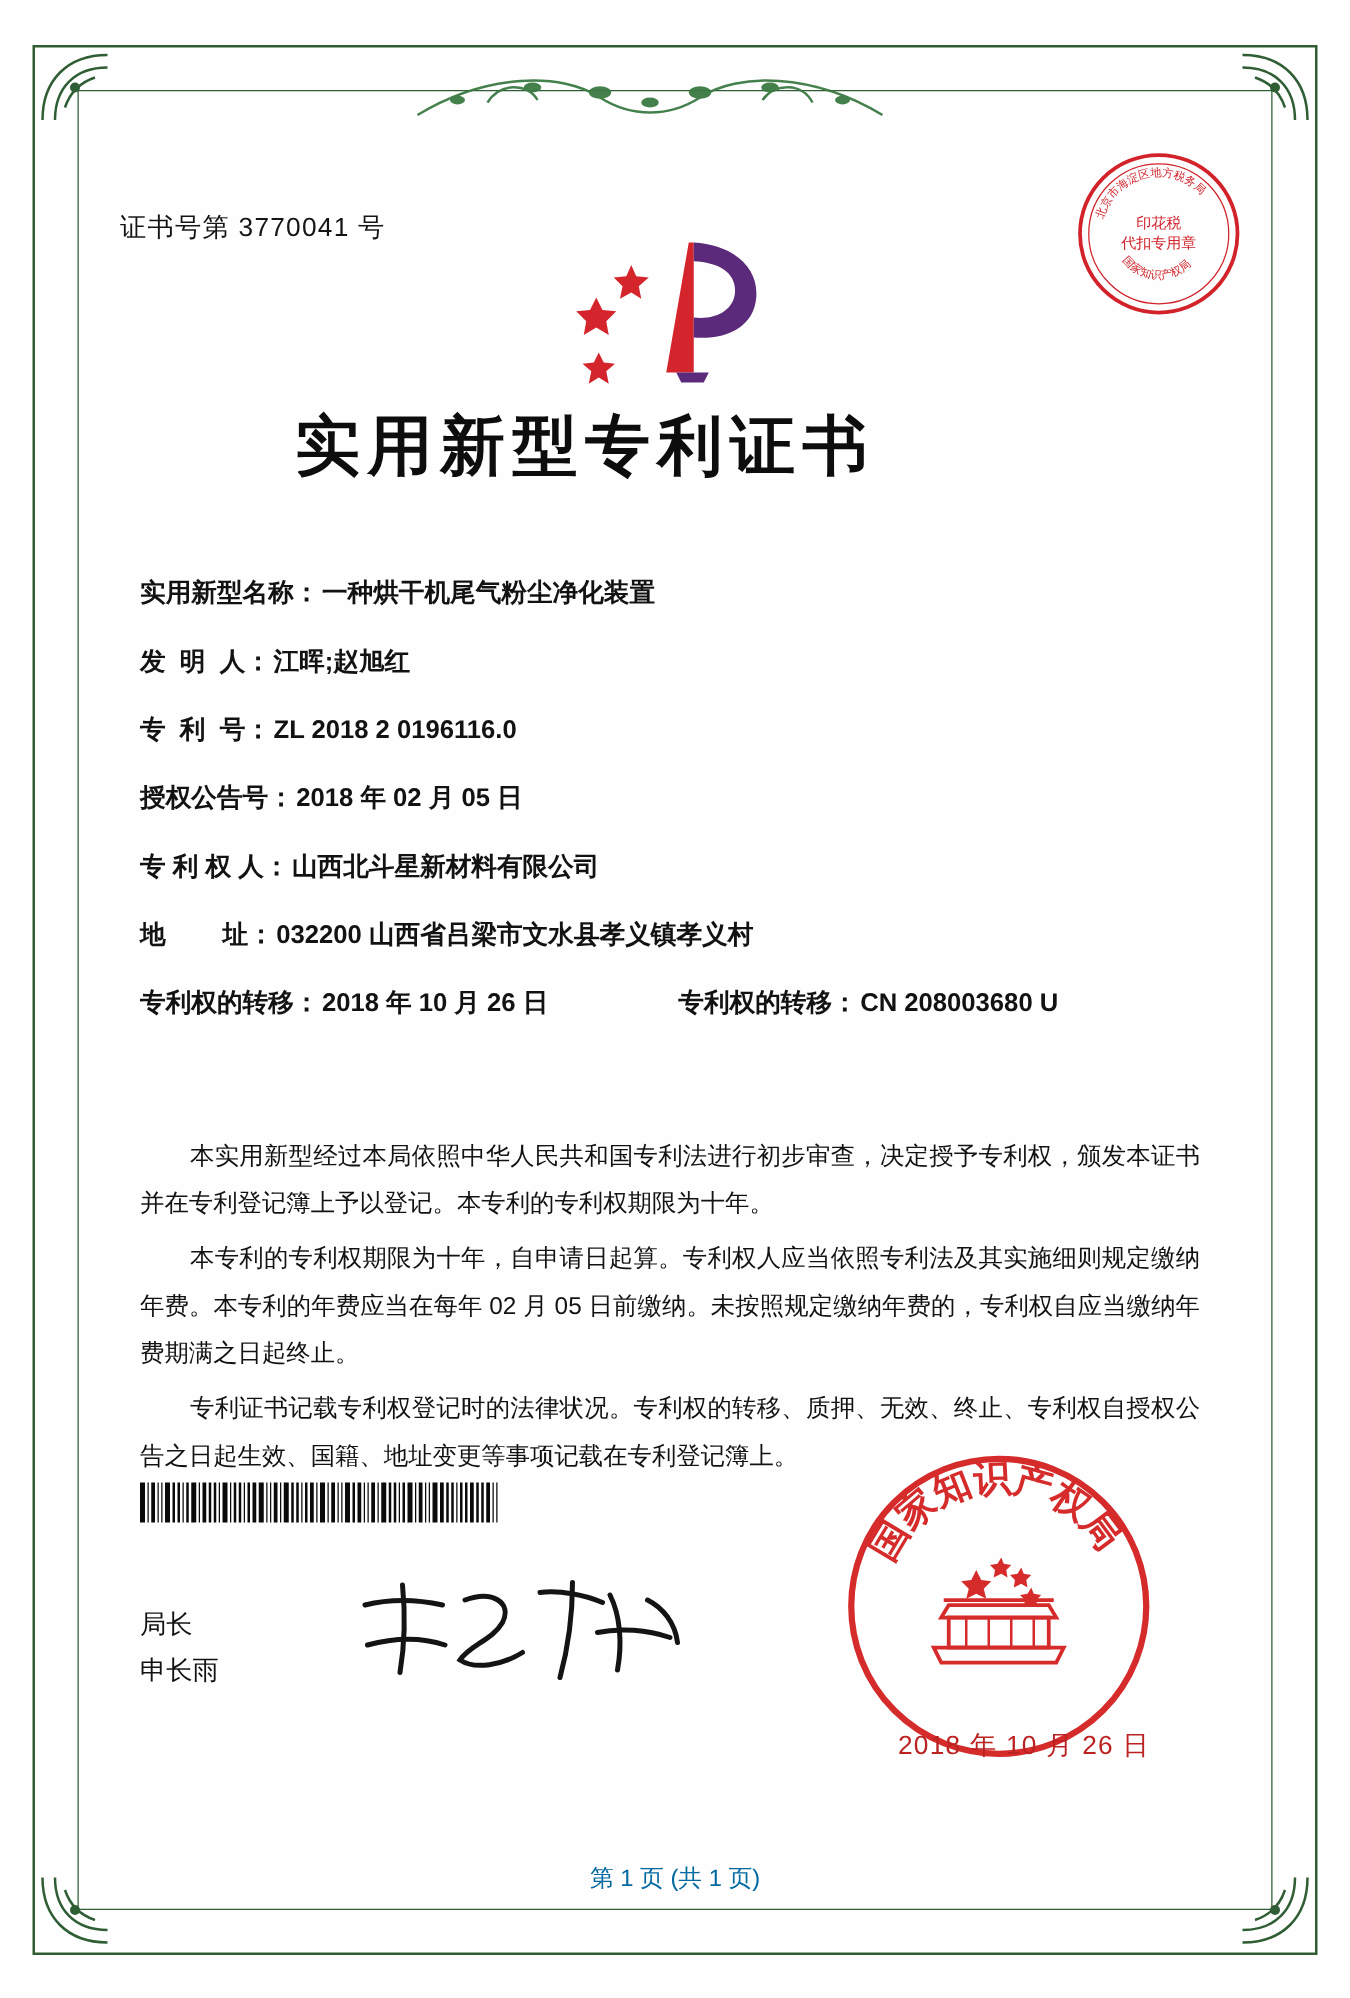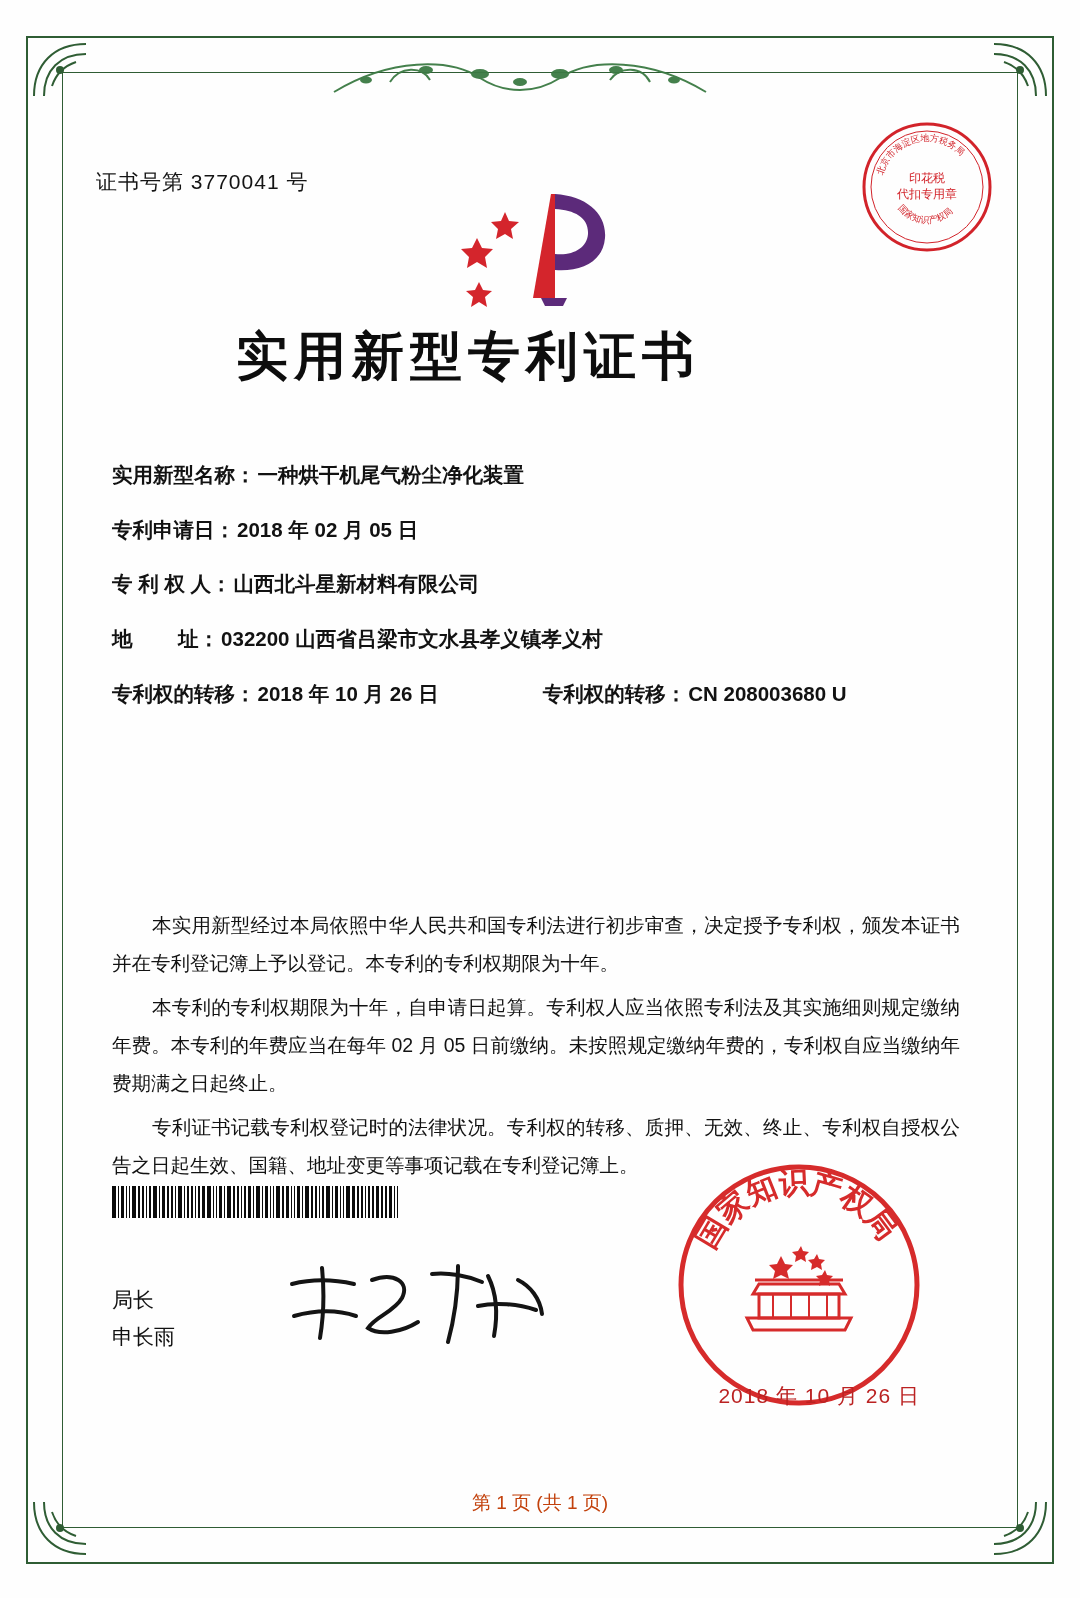--- a/index.html
+++ b/index.html
@@ -177,21 +177,21 @@
     letter-spacing: 1px;
     white-space: nowrap;
   }
 
   .footer {
     position: absolute;
     left: 0; bottom: 82px;
     width: 1080px;
     text-align: center;
     font-size: 19px;
-    color: #c2410c;
+    color: #0369a1;
   }
 </style>
 </head>
 <body>
 
 <div class="page">
 
   <div class="border-outer"></div>
   <div class="border-inner"></div>
 
@@ -290,21 +290,29 @@
   </div>
 
   <div class="title">实用新型专利证书</div>
 
   <div class="fields">
     <div class="field-row">
       <span class="f-label">实用新型名称：</span>
       <span class="f-value">一种烘干机尾气粉尘净化装置</span>
     </div>
     <div class="field-row">
-      <span class="f-label">专利申请日：</span>
+      <span class="f-label">发  明  人：</span>
+      <span class="f-value">江晖;赵旭红</span>
+    </div>
+    <div class="field-row">
+      <span class="f-label">专  利  号：</span>
+      <span class="f-value">ZL 2018 2 0196116.0</span>
+    </div>
+    <div class="field-row">
+      <span class="f-label">授权公告号：</span>
       <span class="f-value">2018 年 02 月 05 日</span>
     </div>
     <div class="field-row">
       <span class="f-label">专 利 权 人：</span>
       <span class="f-value">山西北斗星新材料有限公司</span>
     </div>
     <div class="field-row">
       <span class="f-label">地        址：</span>
       <span class="f-value">032200  山西省吕梁市文水县孝义镇孝义村</span>
     </div>

